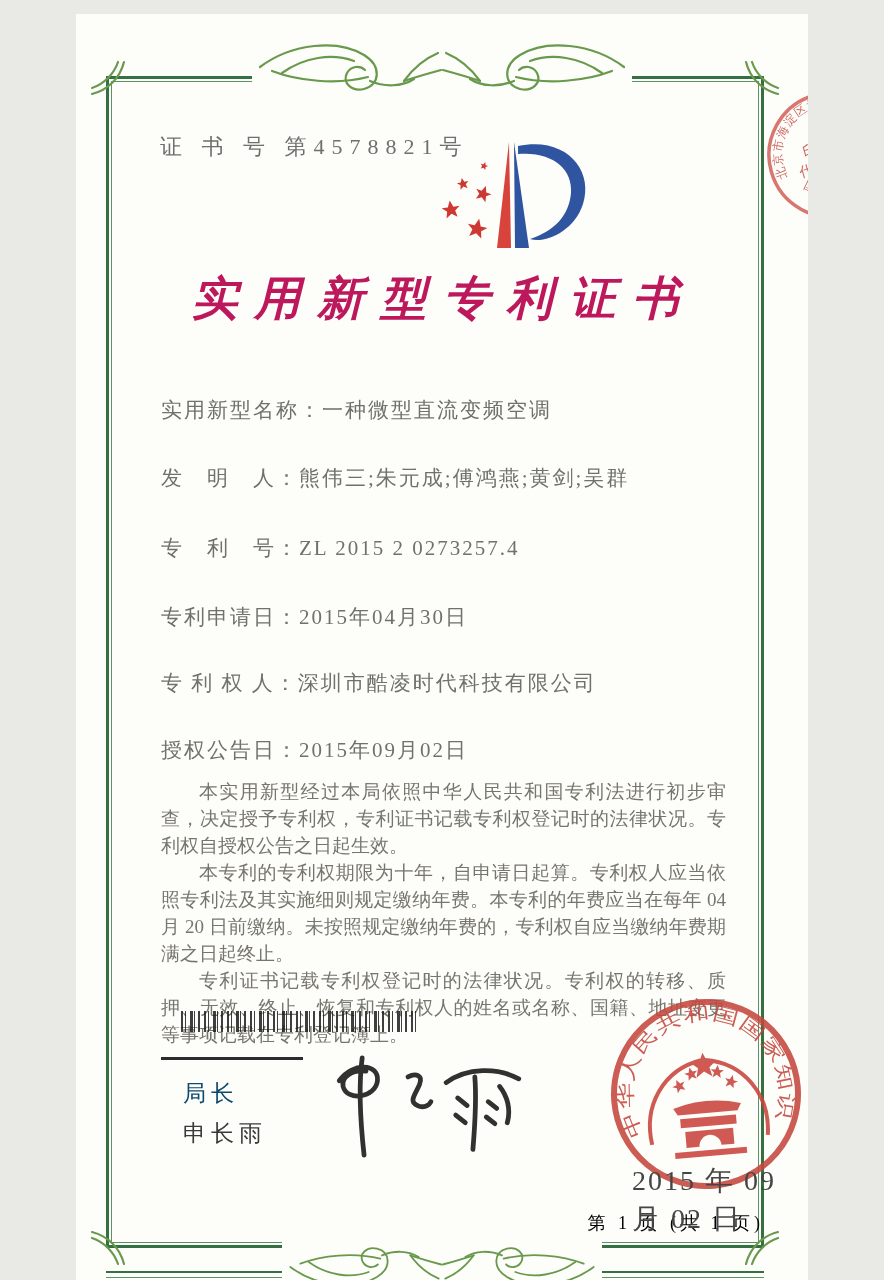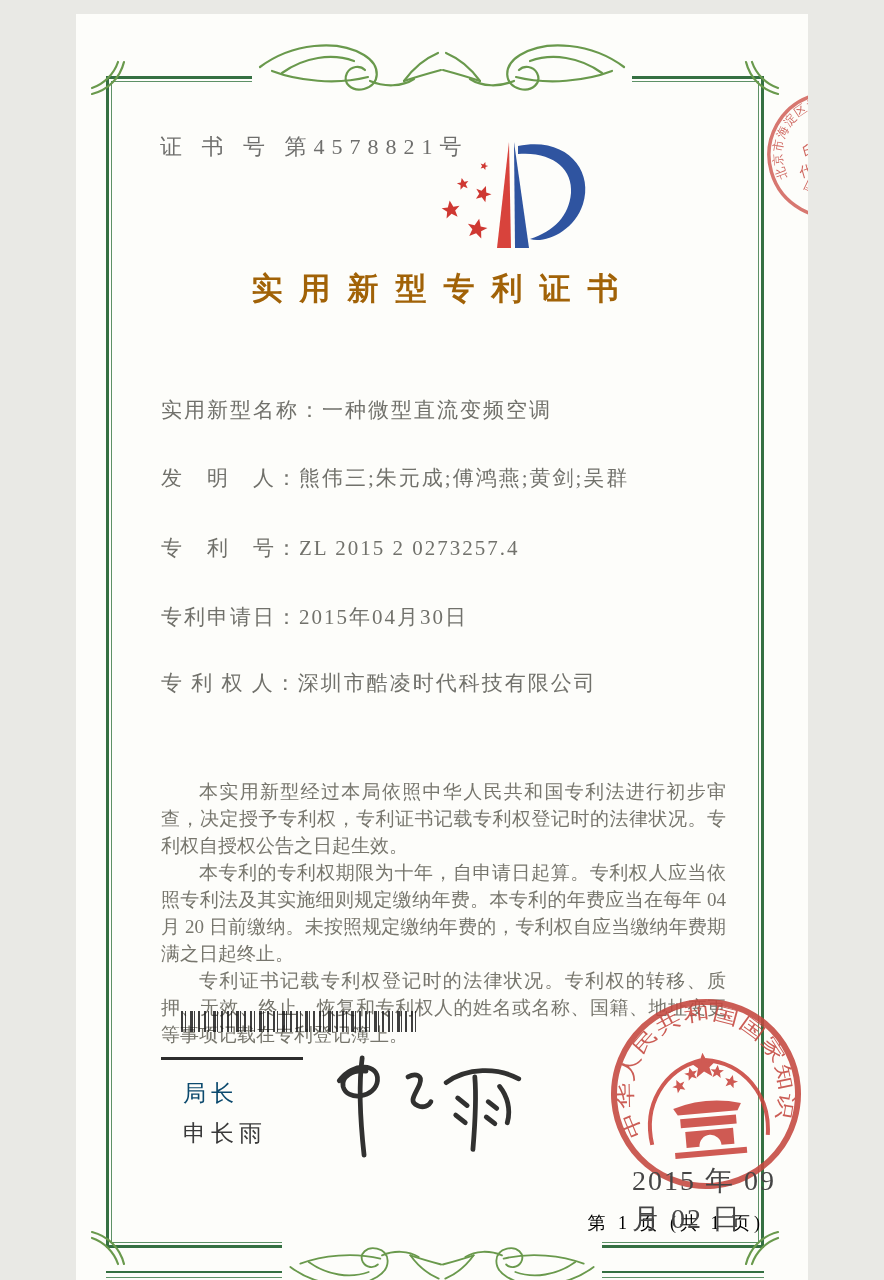--- a/index.html
+++ b/index.html
@@ -22,21 +22,21 @@
   .sprig.tr{right:26px;top:44px;transform:scale(1,-1);}
   .sprig.bl{left:12px;bottom:26px;transform:scale(-1,1);}
   .sprig.br{right:26px;bottom:26px;}
   .green-stroke{stroke:#69994c;stroke-width:2.2;fill:none;stroke-linecap:round;}
   
   .cert-no{position:absolute;left:84px;top:118px;font-size:22px;letter-spacing:7px;color:#6f6f6d;}
   .logo{position:absolute;left:352px;top:120px;width:176px;height:122px;}
   .tax-seal{position:absolute;left:688px;top:74px;width:134px;height:134px;
     transform:rotate(-16deg);opacity:.82;}
   .title{position:absolute;left:30px;right:44px;top:254px;text-align:center;
-    font-size:31px;font-weight:600;letter-spacing:17px;color:#a16207;text-indent:17px;}
+    font-size:46px;font-weight:600;letter-spacing:17px;color:#be185d;text-indent:17px;font-style:italic;}
   
   .field{position:absolute;left:85px;font-size:21px;letter-spacing:2px;color:#71716b;white-space:nowrap;}
   .f1{top:382px}.f2{top:450px}.f3{top:520px}.f4{top:589px}.f5{top:655px}.f6{top:722px}
   
   .paras{position:absolute;left:85px;right:82px;top:764px;font-size:19px;line-height:27px;
     color:#77766d;text-align:justify;}
   .paras p{margin:0;text-indent:2em;}
   
   .barcode{position:absolute;left:105px;top:997px;width:238px;height:21px;
     background:repeating-linear-gradient(90deg,
@@ -133,20 +133,21 @@
     <text x="67" y="80" text-anchor="middle" font-size="14" class="seal-red-text">代扣专用章</text>
   </svg>
 
   <div class="title">实用新型专利证书</div>
 
   <div class="field f1"><span>实用新型名称：</span><span>一种微型直流变频空调</span></div>
   <div class="field f2"><span>发　明　人：</span><span>熊伟三;朱元成;傅鸿燕;黄剑;吴群</span></div>
   <div class="field f3"><span>专　利　号：</span><span>ZL 2015 2 0273257.4</span></div>
   <div class="field f4"><span>专利申请日：</span><span>2015年04月30日</span></div>
   <div class="field f5"><span>专 利 权 人：</span><span>深圳市酷凌时代科技有限公司</span></div>
+  <div class="field f6"><span>授权公告日：</span><span>2015年09月02日</span></div>
 
   <div class="paras">
     <p>本实用新型经过本局依照中华人民共和国专利法进行初步审查，决定授予专利权，专利证书记载专利权登记时的法律状况。专利权自授权公告之日起生效。</p>
     <p>本专利的专利权期限为十年，自申请日起算。专利权人应当依照专利法及其实施细则规定缴纳年费。本专利的年费应当在每年 04 月 20 日前缴纳。未按照规定缴纳年费的，专利权自应当缴纳年费期满之日起终止。</p>
     <p>专利证书记载专利权登记时的法律状况。专利权的转移、质押、无效、终止、恢复和专利权人的姓名或名称、国籍、地址变更等事项记载在专利登记簿上。</p>
   </div>
 
   <div class="barcode"></div>
   <div class="sig-rule"></div>
   <div class="officer-title">局长</div>

